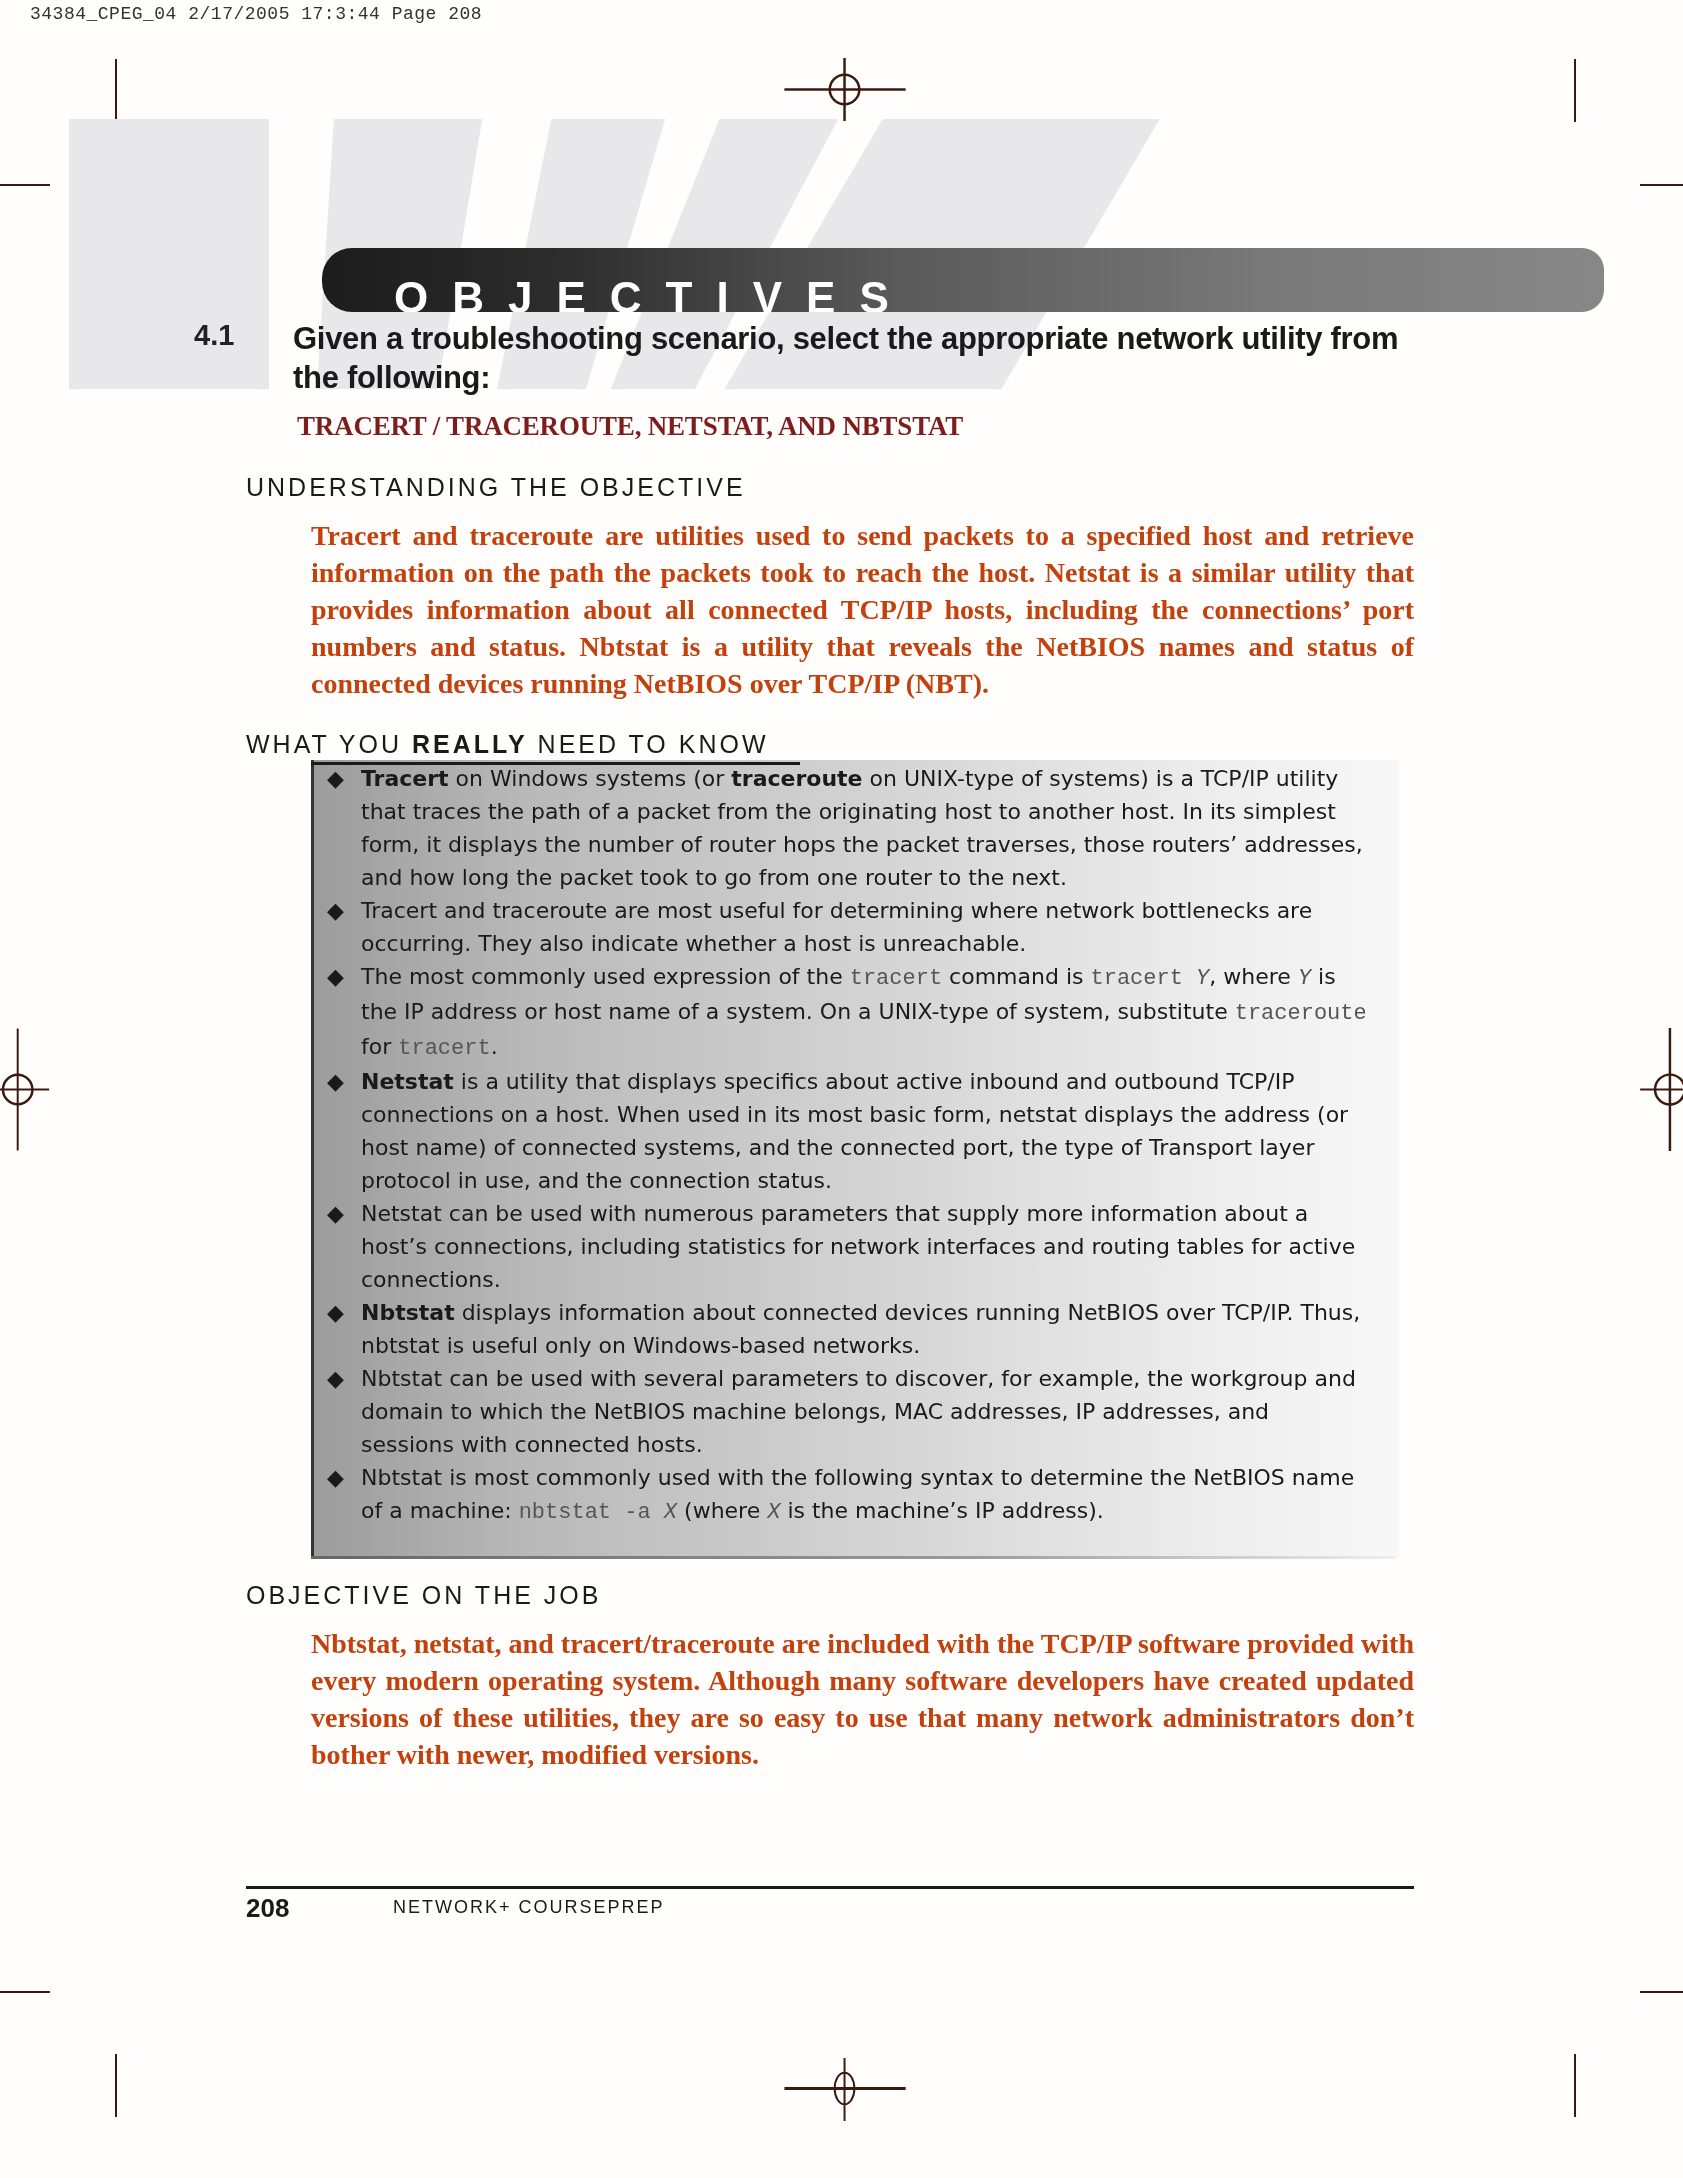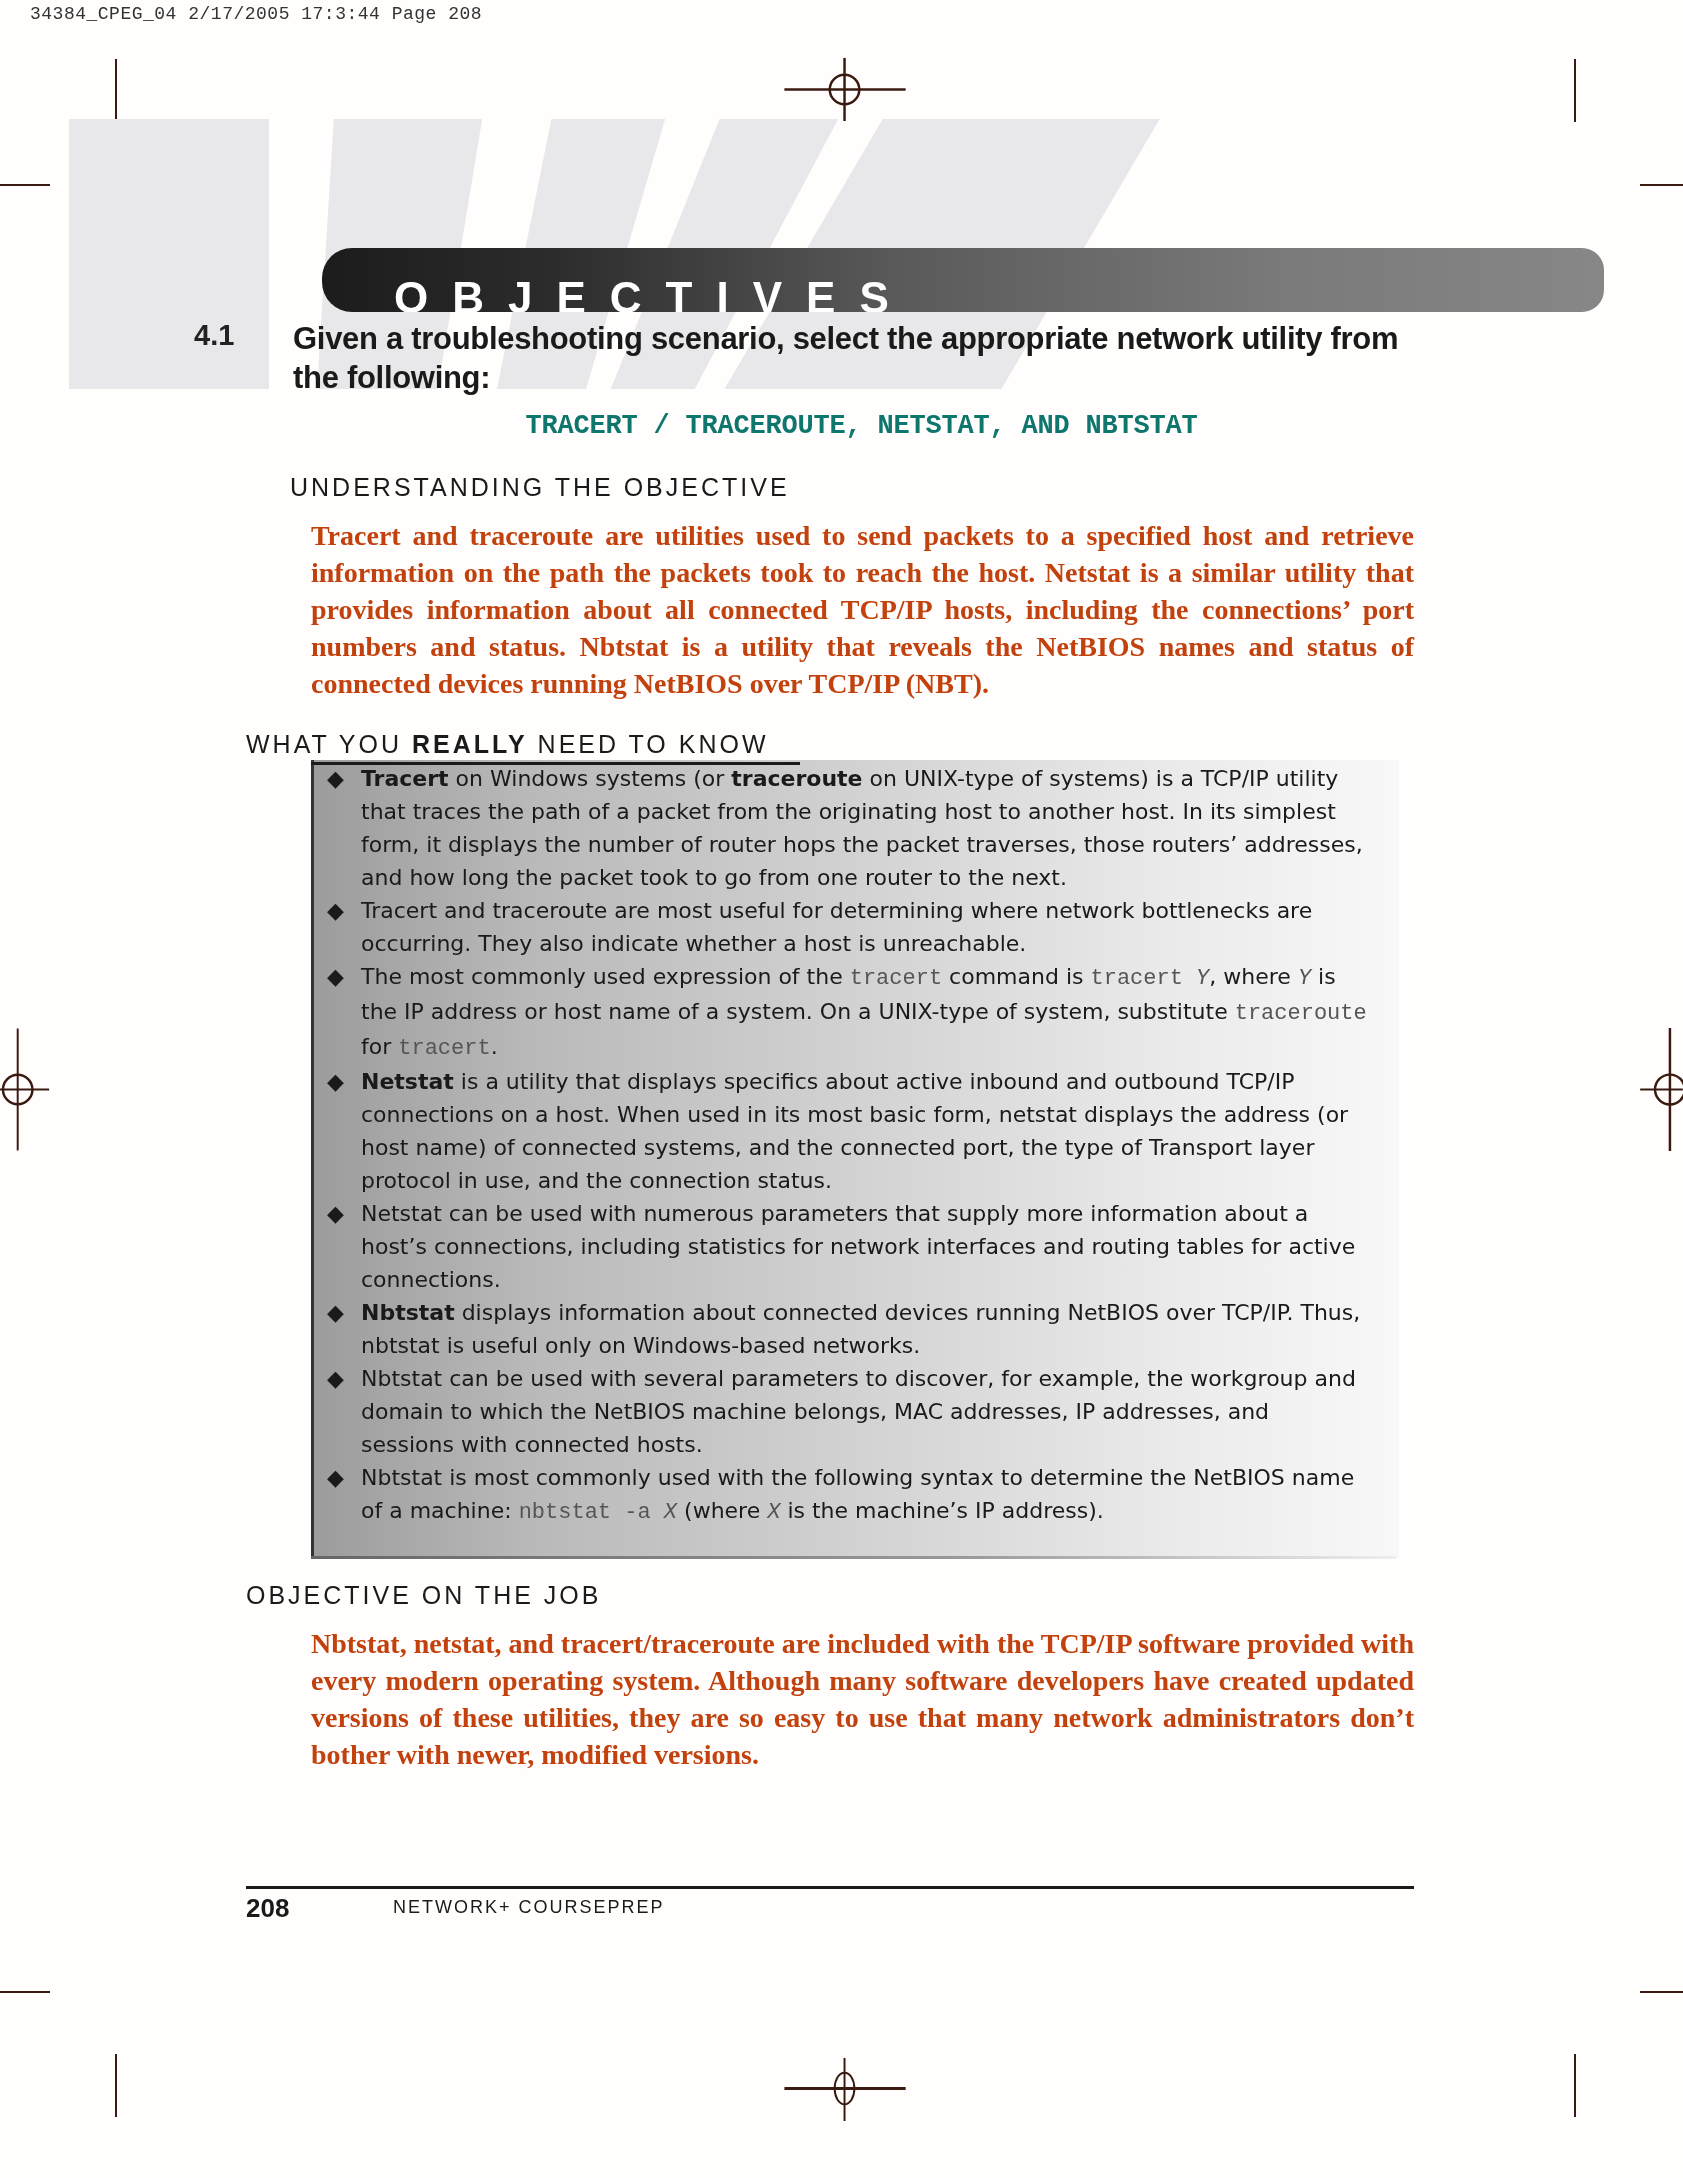--- a/index.html
+++ b/index.html
@@ -9,21 +9,21 @@
   .mark { position:absolute; background:#3a1a10; }
   .reg { position:absolute; }
   .greyblock { left:69px; top:119px; width:200px; height:270px; background:#e8e8ea; }
   .stripes { left:269px; top:119px; width:911px; height:270px; }
   .objbar { left:322px; top:248px; width:1282px; height:64px; border-radius:30px 22px 22px 30px;
             background:linear-gradient(90deg,#1c1c1c 0%, #2c2c2c 18%, #5a5a5a 45%, #7a7a7a 75%, #878787 100%); overflow:hidden; }
   .objword { left:366px; top:267px; font-family:"Liberation Sans", sans-serif; font-weight:bold; font-size:44px; color:#fff;
              letter-spacing:24px; height:45px; overflow:hidden; line-height:61px;margin-left:28px; }
   .objnum { left:194px; top:319px; font-family:"Liberation Sans", sans-serif; font-weight:bold; font-size:29px; color:#222; }
   .objtitle { left:293px; top:319px; width:1139px; font-family:"Liberation Sans", sans-serif; font-size:31px; line-height:39px; color:#1a1a1a; font-weight:bold; letter-spacing:-0.3px; }
-  .subtitle { left:297px; top:411px; width:1129px; text-align:center; font-family:Liberation Mono, monospace; font-weight:bold; font-size:27px; color:#0f766e; letter-spacing:-0.2px; }
+  .subtitle { left:297px; top:411px; width:1129px; text-align:left; font-family:Liberation Serif, serif; font-weight:bold; font-size:27px; color:#7f1d1d; letter-spacing:-0.2px; }
   .sechead { left:246px; font-family:"Liberation Sans", sans-serif; font-size:25px; letter-spacing:3px; color:#1a1a1a; }
   .para { left:311px; width:1103px; font-family:"Liberation Serif", serif; font-size:28px; line-height:37px; text-align:justify; color:#c2410c;font-weight:bold; }
   .rk { font-weight:bold; }
   .underline-bar { left:311px; top:762px; width:489px; height:3px; background:#1a1a1a; }
   .box { left:311px; top:760px; width:1085px; height:798px;
          background:linear-gradient(90deg,#9c9c9c 0%, #b9b9b9 20%, #d2d2d2 50%, #ebebeb 80%, #f8f8f8 100%);
          border-left:3px solid #333; }
   .box-bottom { left:311px; top:1556px; width:1085px; height:3px; background:linear-gradient(90deg,#666 0%, #999 60%, #eee 100%); }
   .bullets { left:327px; top:762px; width:1040px; list-style:none; margin:0; padding:0;
              font-family:"DejaVu Sans", sans-serif; font-size:22px; line-height:33px; color:#1a1a1a; }
@@ -80,21 +80,21 @@
   <polygon points="620,0 900,0 740,273 460,273" fill="#e8e8ea"></polygon>
 </svg>
 
 <div class="abs objbar"></div>
 <div class="abs objword">OBJECTIVES</div>
 
 <div class="abs objnum">4.1</div>
 <div class="abs objtitle">Given a troubleshooting scenario, select the appropriate network utility from the following:</div>
 <div class="abs subtitle">TRACERT / TRACEROUTE, NETSTAT, AND NBTSTAT</div>
 
-<div class="abs sechead" style="top:473px;margin-left:44px;">UNDERSTANDING THE OBJECTIVE</div>
+<div class="abs sechead" style="top:473px;">UNDERSTANDING THE OBJECTIVE</div>
 <div class="abs para" style="top:517px;">Tracert and traceroute are utilities used to send packets to a specified host and retrieve information on the path the packets took to reach the host. Netstat is a similar utility that provides information about all connected TCP/IP hosts, including the connections’ port numbers and status. Nbtstat is a utility that reveals the NetBIOS names and status of connected devices running NetBIOS over TCP/IP (NBT).</div>
 
 <div class="abs box"></div>
 <div class="abs box-bottom"></div>
 <div class="abs sechead" style="top:730px;">
   <span>WHAT YOU </span><span class="rk">REALLY</span><span> NEED TO KNOW</span>
 </div>
 <div class="abs underline-bar"></div>
 
 <ul class="abs bullets" id="bullets">

